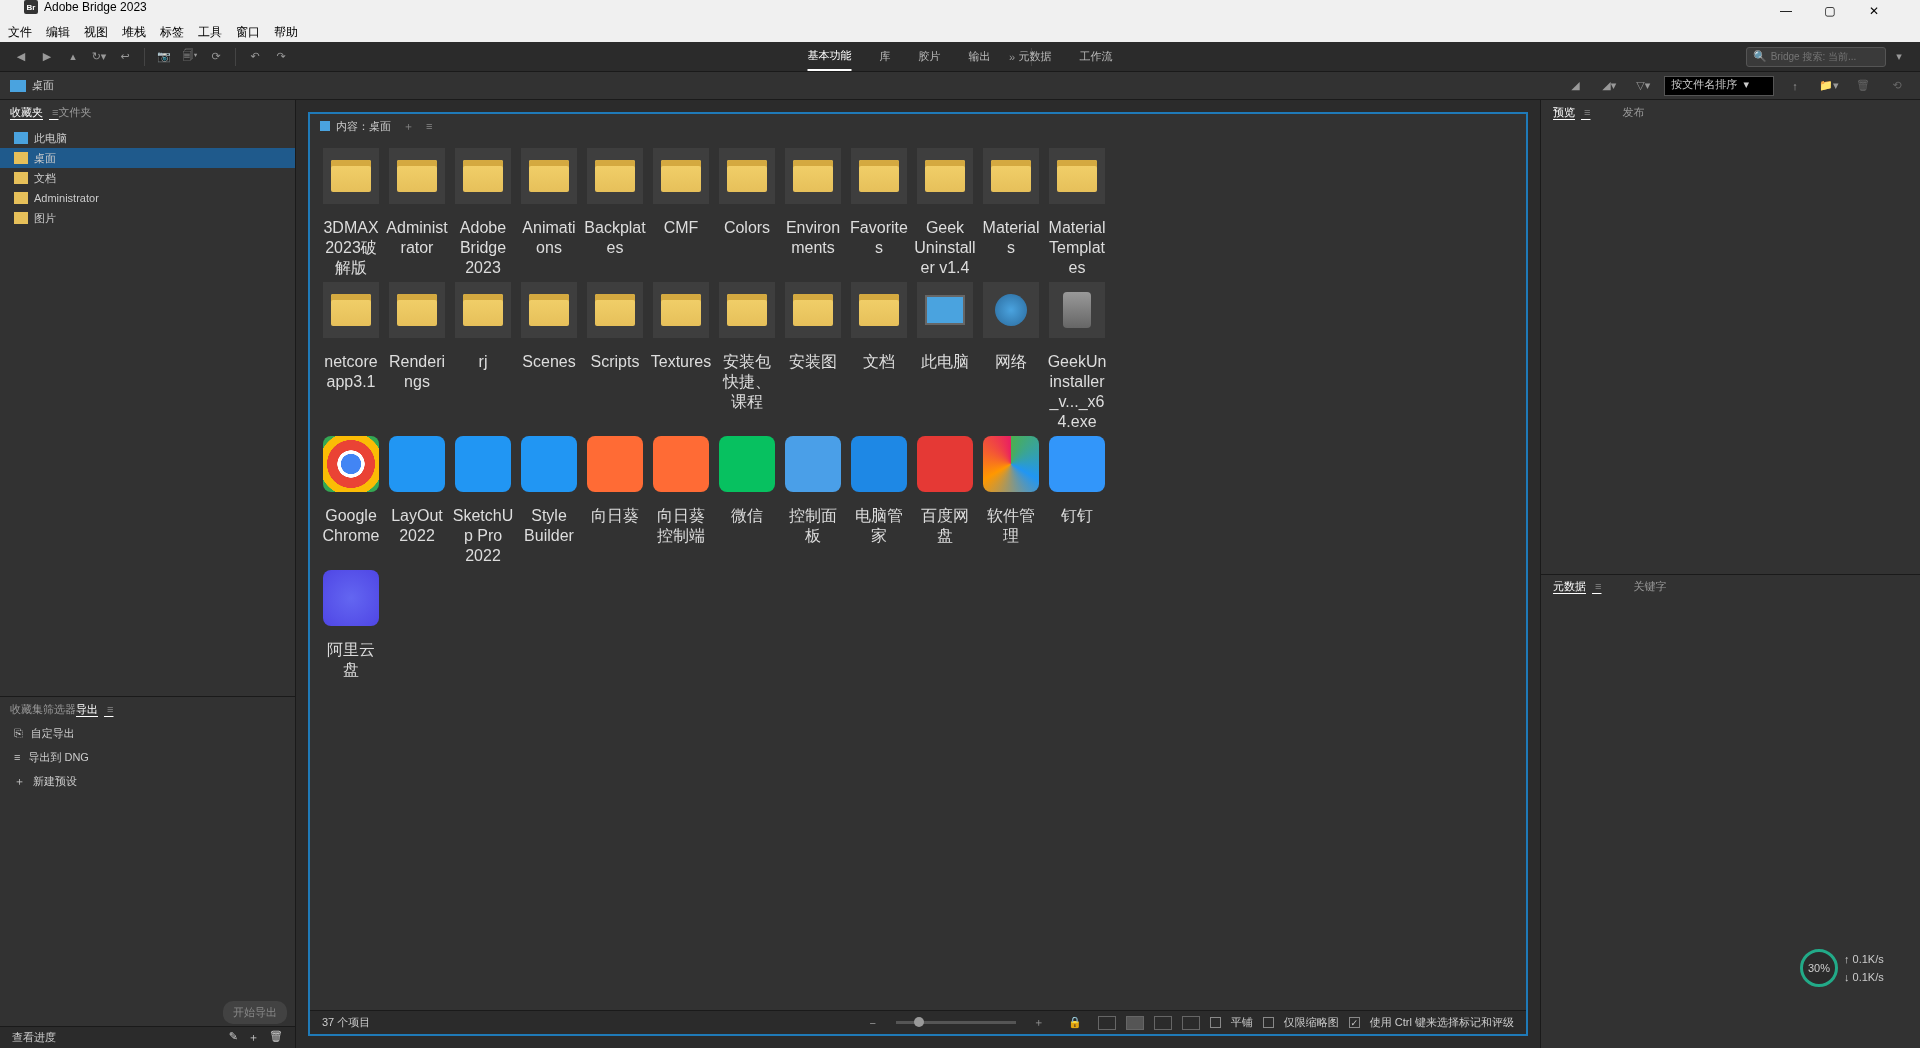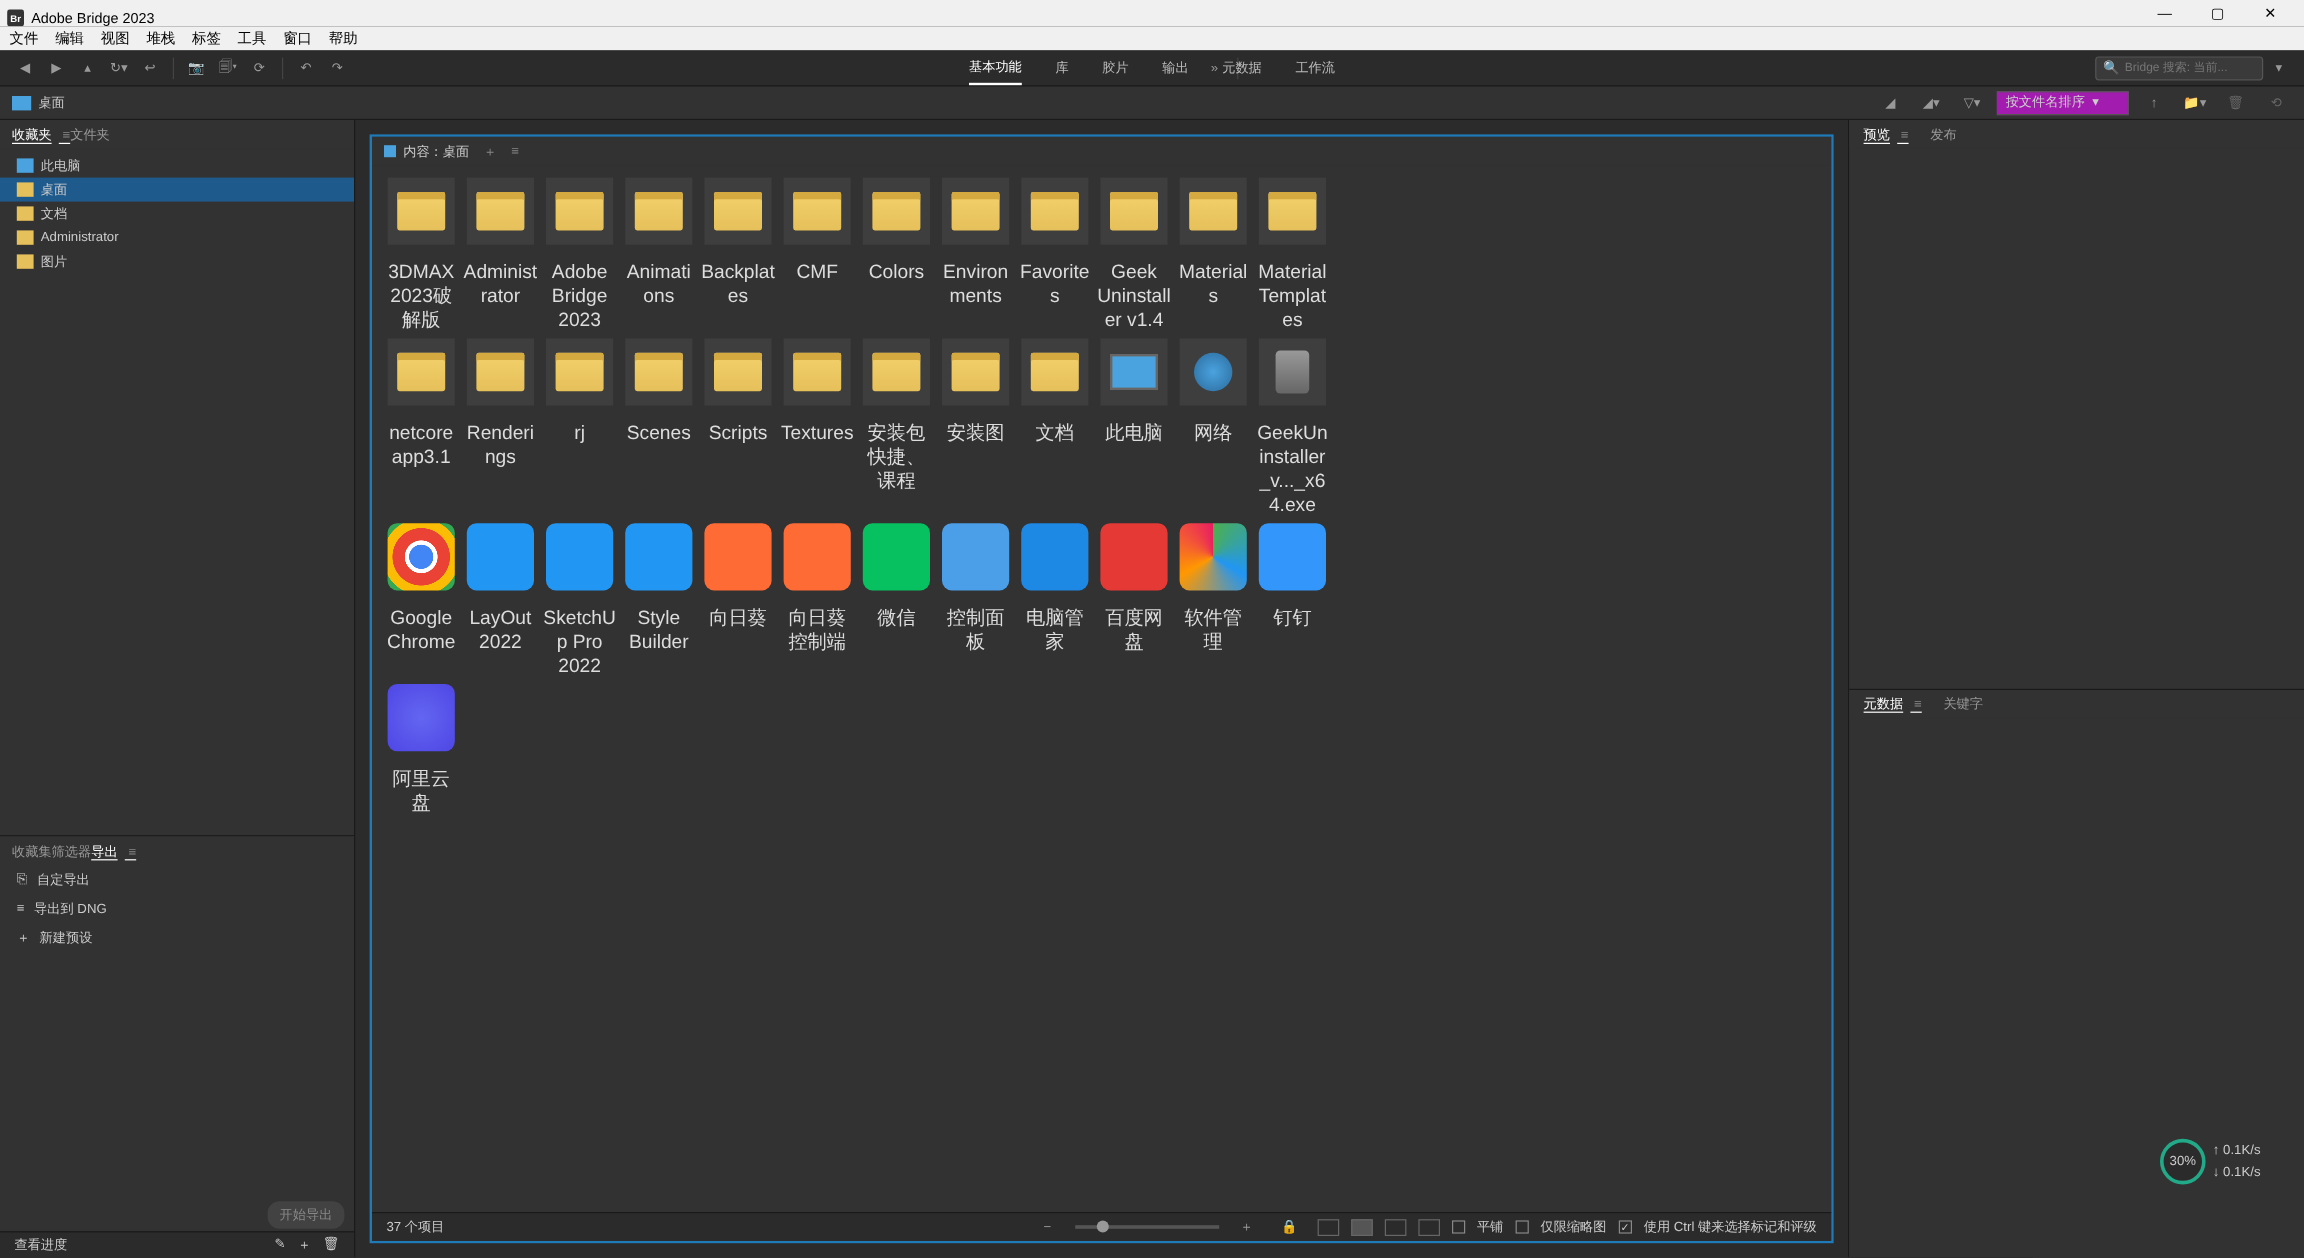--- a/index.html
+++ b/index.html
@@ -1,35 +1,35 @@
 <!DOCTYPE html>
 <html><head>
 <meta charset="utf-8">
 <style>
 *{box-sizing:border-box;margin:0;padding:0;font-family:"Microsoft YaHei",sans-serif;font-size:11px;color:#ccc;user-select:none}
 body{background:#2b2b2b;width:1920px;height:1048px;overflow:hidden;display:flex;flex-direction:column}
-.titlebar{background:#f0f0f0;height:22px;display:flex;align-items:flex-end;padding:0 6px;color:#000}
+.titlebar{background:#f0f0f0;height:22px;display:flex;align-items:flex-start;padding:0 24px;color:#000}
 .titlebar .logo{width:14px;height:14px;background:#333;color:#fefefe;display:inline-flex;align-items:center;justify-content:center;font-size:8px;font-weight:bold;border-radius:2px;margin-right:6px}
 .titlebar .title{color:#000;font-size:12px}
 .winctrl{margin-left:auto;display:flex;gap:0}
 .winctrl div{width:44px;height:22px;display:flex;align-items:center;justify-content:center;color:#000;font-size:12px}
 .menubar{background:#f0f0f0;height:20px;display:flex;align-items:center;padding:0 8px;gap:14px;color:#000}
 .menubar span{color:#000;font-size:12px}
 .toolbar{background:#2b2b2b;height:30px;display:flex;align-items:center;padding:0 8px;border-bottom:1px solid #1a1a1a}
 .tbtn{width:20px;height:20px;display:flex;align-items:center;justify-content:center;color:#999;margin:0 3px}
 .tbsep{width:1px;height:18px;background:#444;margin:0 6px}
 .workspace-tabs{position:absolute;left:50%;transform:translateX(-50%);display:flex;gap:28px;align-items:center;height:30px}
 .ws-tab{color:#bbb;padding:6px 0}
 .ws-tab.active{color:#fff;border-bottom:2px solid #fff}
 .searchbox{margin-left:auto;width:140px;height:20px;background:#3a3a3a;border:1px solid #555;border-radius:3px;display:flex;align-items:center;padding:0 6px;gap:4px}
 .searchbox input{background:transparent;border:none;outline:none;color:#999;width:100px;font-size:10px}
 .pathbar{background:#323232;height:28px;display:flex;align-items:center;padding:0 10px;border-bottom:1px solid #1a1a1a}
 .pathbar .ficon{width:16px;height:12px;background:#4aa3df;margin-right:6px}
 .pathbar-right{margin-left:auto;display:flex;align-items:center;gap:8px}
-.sort-select{background:#a21caf;border:1px solid #555;height:20px;padding:0 24px 0 6px;color:#ccc;position:relative}
+.sort-select{background:#000000;border:1px solid #555;height:20px;padding:0 24px 0 6px;color:#ccc;position:relative}
 .main{flex:1;display:flex;overflow:hidden}
 .leftcol{width:296px;display:flex;flex-direction:column;border-right:1px solid #1a1a1a}
 .panel-tabs{height:24px;display:flex;align-items:center;padding:0 10px;background:#323232}
 .ptab{color:#999;white-space:nowrap}
 .ptab.active{color:#fff;text-decoration:underline;text-underline-offset:3px}
 .ptab .menu-icon{margin-left:6px;color:#888}
 .tree{flex:1;background:#323232;padding:4px 0;overflow:auto}
 .tree-item{height:20px;display:flex;align-items:center;padding:0 14px;gap:6px}
 .tree-item.sel{background:#1f5a8c}
 .tree-item .ticn{width:14px;height:12px}
@@ -67,21 +67,21 @@
 .thumb.exe::before{content:"";width:28px;height:36px;background:linear-gradient(#999,#666);border-radius:4px}
 .item-label{font-size:16px;color:#ddd;text-align:center;width:100%;line-height:1.25;word-break:break-word;min-height:26px}
 .content-footer{height:24px;background:#2b2b2b;display:flex;align-items:center;padding:0 12px;gap:10px;border-top:1px solid #1a1a1a}
 .content-footer .spacer{flex:1}
 .zoom-slider{width:120px;height:3px;background:#555;position:relative}
 .zoom-slider::after{content:"";position:absolute;left:18px;top:-4px;width:10px;height:10px;background:#999;border-radius:50%}
 .view-btn{width:18px;height:14px;border:1px solid #666;display:flex}
 .chk{width:11px;height:11px;border:1px solid #888;display:inline-flex;align-items:center;justify-content:center;font-size:9px}
 .rightcol{width:380px;display:flex;flex-direction:column;border-left:1px solid #1a1a1a}
 .right-panel{flex:1;background:#323232;display:flex;flex-direction:column}
-.right-header{height:24px;display:flex;align-items:center;padding:0 12px;gap:18px;background:#323232}
+.right-header{height:24px;display:flex;align-items:center;padding:0 12px;gap:32px;background:#323232}
 .right-body{flex:1}
 .speed-widget{position:fixed;right:30px;bottom:60px;width:90px;height:40px;display:flex;align-items:center;gap:6px}
 .speed-circle{width:38px;height:38px;border:3px solid #2a8;border-radius:50%;display:flex;align-items:center;justify-content:center;font-size:11px;color:#ccc;background:#2b2b2b}
 .speed-stats{display:flex;flex-direction:column;font-size:9px;color:#aaa;gap:6px}
 </style>
 </head>
 <body>
 
 <div class="titlebar">
   <div class="logo">Br</div>

